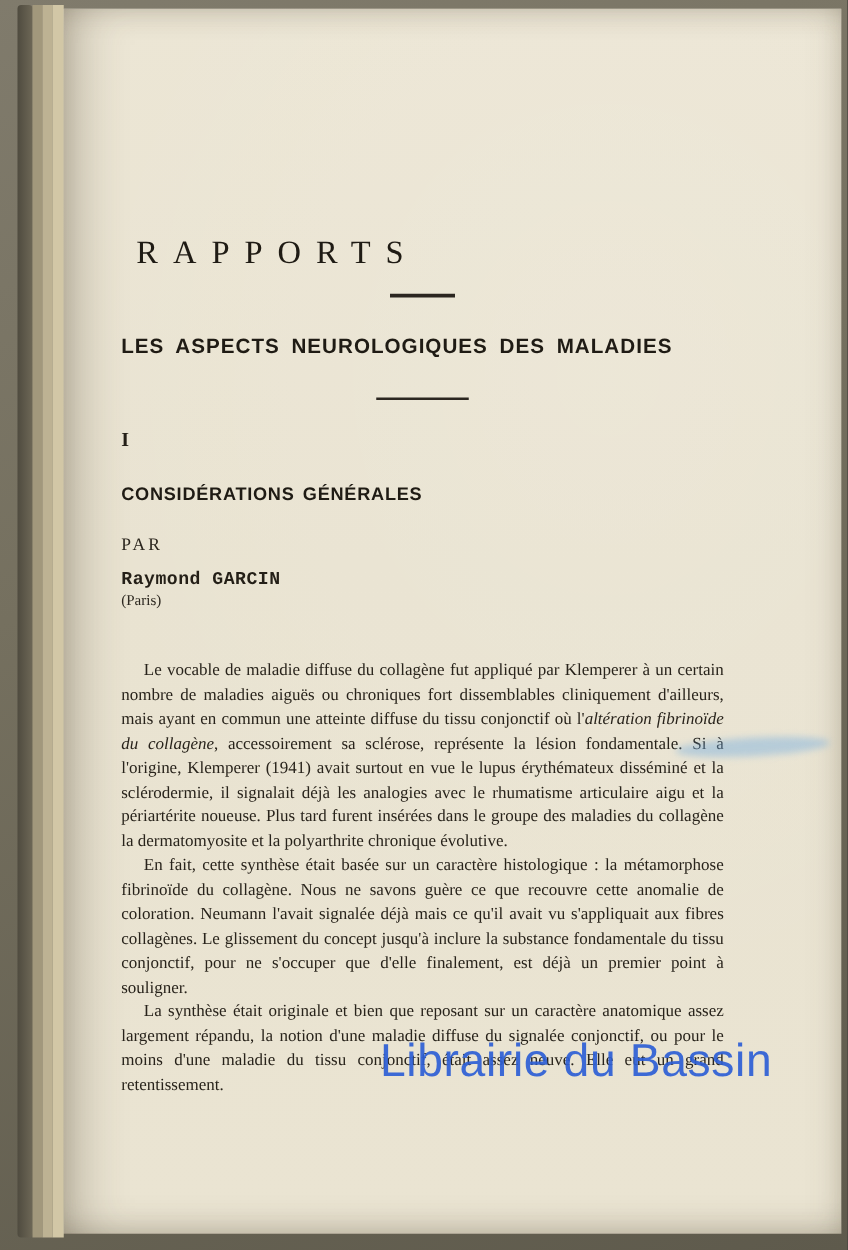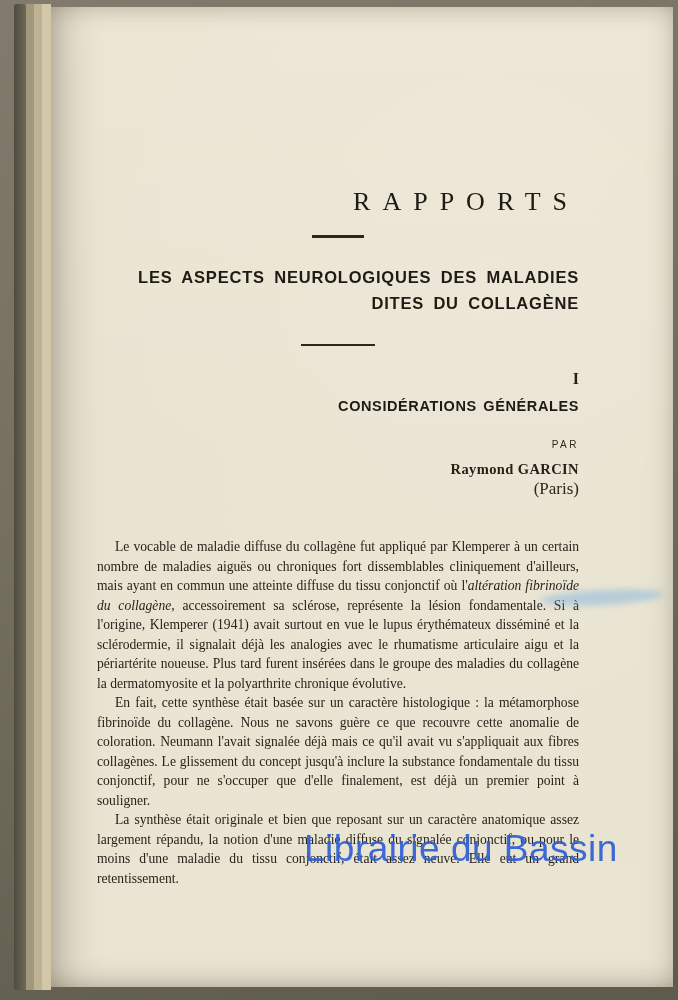--- a/index.html
+++ b/index.html
@@ -24,57 +24,57 @@
     box-shadow:
       inset 28px 0 45px -25px rgba(70,60,40,0.45),
       inset -14px 0 30px -18px rgba(90,80,60,0.35),
       inset 0 -18px 30px -20px rgba(90,80,60,0.35),
       inset 0 14px 26px -18px rgba(90,80,60,0.25);
   }
   .content{
     position:absolute;left:46px;right:94px;top:0;
     color:#29241c;
   }
-  .center{text-align:right;}
+  .center{text-align:left;}
   .section-title{
     margin-top:180px;
     font-family:"Liberation Serif",serif;
     font-size:26px;font-weight:400;letter-spacing:12px;text-indent:12px;
     color:#1f1b14;
   }
   .rule{height:3px;background:#2b2620;margin:18px auto 0 auto;width:52px;}
   .rule2{height:2px;width:74px;margin-top:28px;}
   .chapter-title{
     margin-top:26px;
     font-family:"Liberation Sans",sans-serif;
     font-size:16.5px;font-weight:700;letter-spacing:0.8px;word-spacing:4px;
     line-height:26px;color:#1f1b14;
   }
   .part-number{
     margin-top:24px;font-size:16px;font-weight:700;color:#241f17;
     font-family:"Liberation Serif",serif;
   }
   .subtitle{
-    margin-top:8px;
+    margin-top:24px;
     font-family:"Liberation Sans",sans-serif;
     font-size:14.5px;font-weight:700;letter-spacing:0.6px;word-spacing:2px;
     line-height:21px;color:#1f1b14;
   }
   .byline-label{
     margin-top:22px;
-    font-family:Liberation Sans, sans-serif;
-    font-size:10px;letter-spacing:2.5px;color:#2c271f;
+    font-family:Liberation Serif, serif;
+    font-size:14px;letter-spacing:2.5px;color:#2c271f;
   }
   .author-name{
     margin-top:11px;
-    font-family:Liberation Serif, serif;
+    font-family:Liberation Mono, monospace;
     font-size:14.5px;font-weight:700;letter-spacing:0.4px;color:#241f17;
   }
   .author-city{
-    margin-top:1px;font-size:17px;color:#2c271f;
+    margin-top:1px;font-size:12px;color:#2c271f;
   }
   .body-text{
     margin-top:38px;
     font-size:13.6px;line-height:19.5px;text-align:justify;
     color:#28231b;
   }
   .body-text p{margin:0;text-indent:18px;}
   .em{font-style:italic;}
   
   .smudge{
@@ -105,21 +105,20 @@
 
   <div class="page">
     <div class="content">
 
       <div class="center section-title">RAPPORTS</div>
 
       <div class="rule"></div>
 
       <div class="center chapter-title">
         <div>LES ASPECTS NEUROLOGIQUES DES MALADIES</div>
-        <div>DITES DU COLLAGÈNE</div>
       </div>
 
       <div class="rule rule2"></div>
 
       <div class="center part-number">I</div>
 
       <div class="center subtitle">
         <div>CONSIDÉRATIONS GÉNÉRALES</div>
       </div>
 

